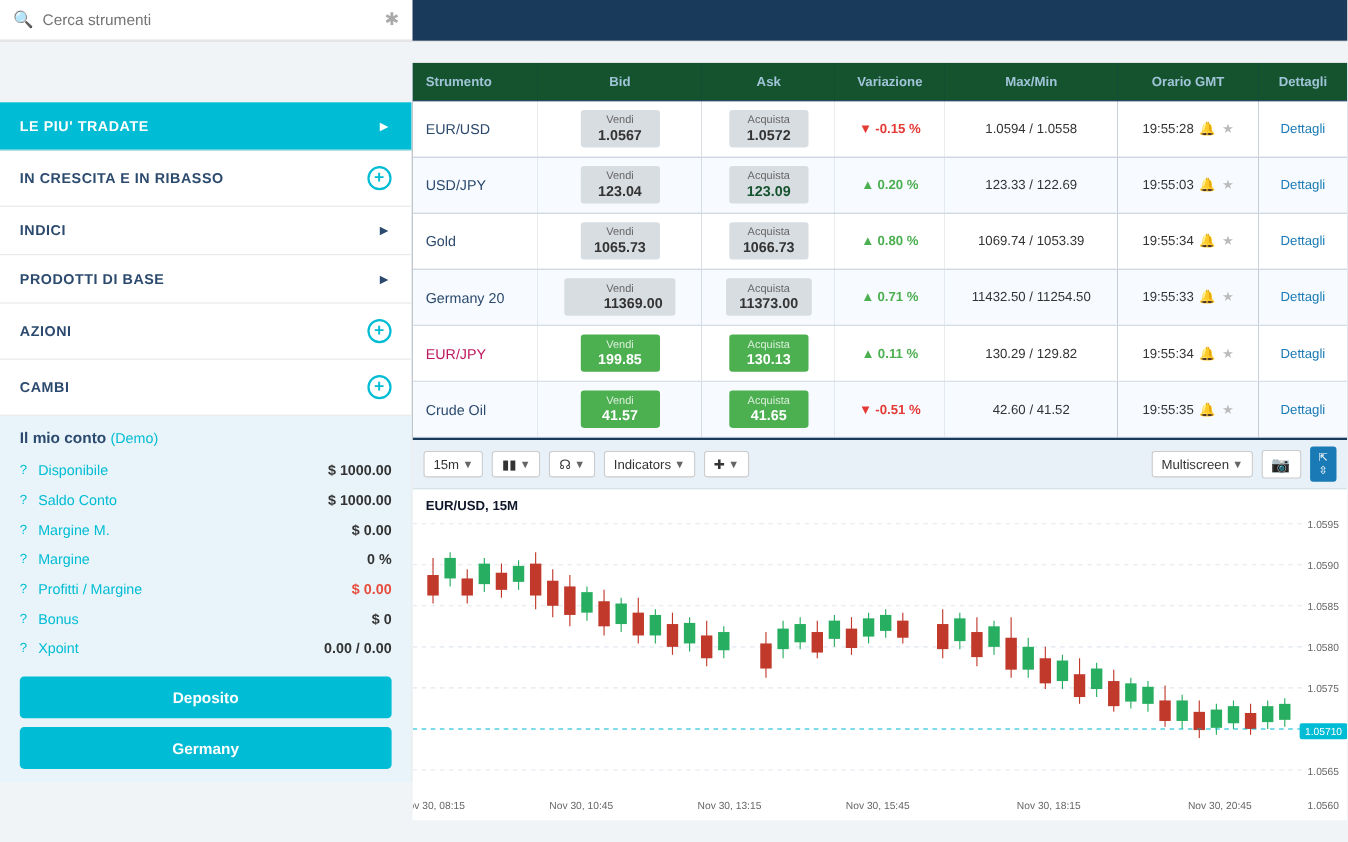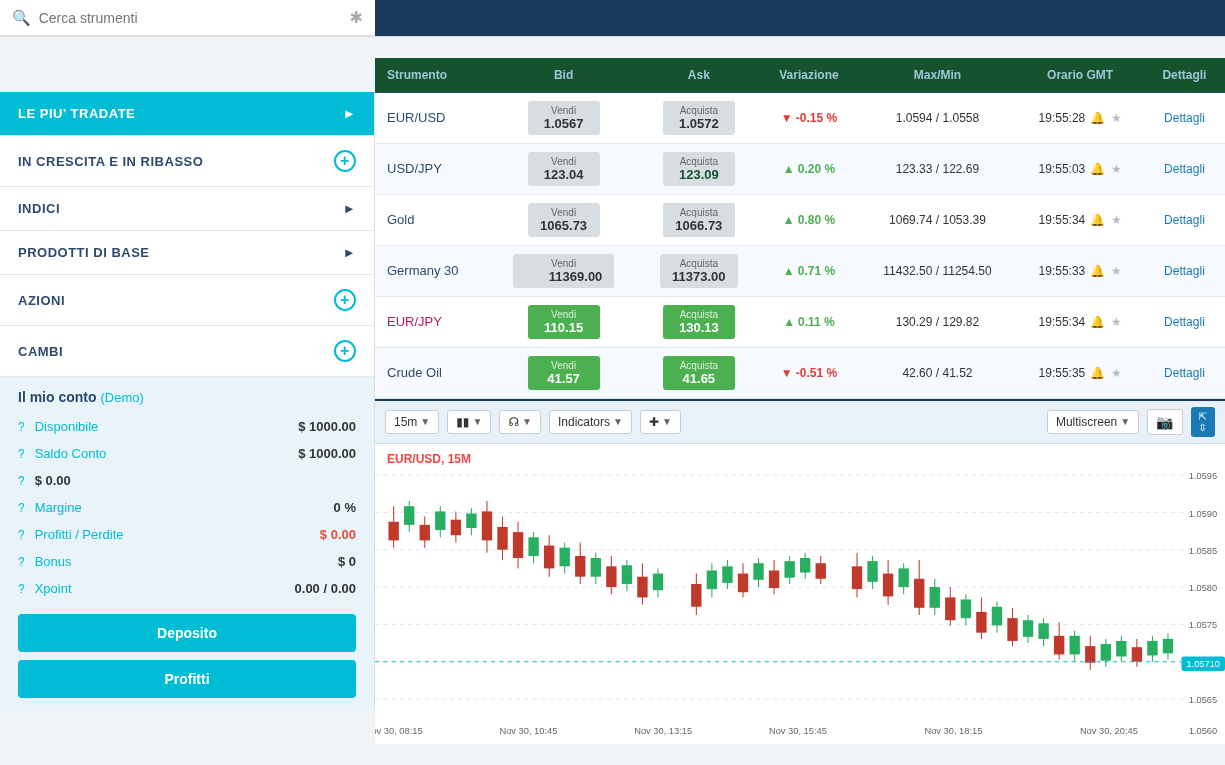--- a/index.html
+++ b/index.html
@@ -212,21 +212,21 @@
       flex: 1;
       position: relative;
       overflow: hidden;
       background: #fff;
     }
     .chart-title {
       position: absolute;
       top: 8px;
       left: 12px;
       font-size: 12px;
-      color: #ef4444;
+      color: #0f172a;
       font-weight: bold;
       z-index: 2;
     }
   </style>
 </head>
 <body>
 
 <div style="display:flex; background:#fff; border-bottom:1px solid #ddd;">
   <div class="search-bar">
     <span class="search-icon">🔍</span>
@@ -277,45 +277,46 @@
         <span class="label">Disponibile</span>
         <span class="value black">$ 1000.00</span>
       </div>
       <div class="account-row">
         <span class="q-mark">?</span>
         <span class="label">Saldo Conto</span>
         <span class="value black">$ 1000.00</span>
       </div>
       <div class="account-row">
         <span class="q-mark">?</span>
+        <span class="label">Margine M.</span>
         <span class="value black">$ 0.00</span>
       </div>
       <div class="account-row">
         <span class="q-mark">?</span>
         <span class="label">Margine</span>
         <span class="value black">0 %</span>
       </div>
       <div class="account-row">
         <span class="q-mark">?</span>
-        <span class="label">Profitti / Perdite</span>
+        <span class="label">Profitti / Margine</span>
         <span class="value red">$ 0.00</span>
       </div>
       <div class="account-row">
         <span class="q-mark">?</span>
         <span class="label">Bonus</span>
         <span class="value black">$ 0</span>
       </div>
       <div class="account-row">
         <span class="q-mark">?</span>
         <span class="label">Xpoint</span>
         <span class="value black">0.00 / 0.00</span>
       </div>
       <div class="account-buttons">
         <button class="btn-deposit">Deposito</button>
-        <button class="btn-withdraw">Profitti</button>
+        <button class="btn-withdraw">Germany</button>
       </div>
     </div>
   </div>
 
   <div class="right-content">
 
     <div class="trading-table-container">
       <table class="trading-table">
         <thead>
           <tr>
@@ -413,21 +414,21 @@
       <td style="font-size:12px; color:#333;">
         19:55:34
         <span style="color:#bbb; margin-left:2px; cursor:pointer;">🔔</span>
         <span style="color:#bbb; margin-left:2px; cursor:pointer;">★</span>
       </td>
       <td>
         <a class="dettagli-link">Dettagli</a>
       </td>
     </tr>
             <tr>
-      <td style="color:#2c4a6e; font-size:13px;">Germany 30</td>
+      <td style="color:#2c4a6e; font-size:13px;">Germany 20</td>
       <td>
         <div style="display:inline-block; background:#d8dde2; border-radius:3px; padding:4px 12px; cursor:pointer; min-width:72px; text-align:center;">
           <span style="font-size:10px; color:#666; display:block;">Vendi</span>
           <span style="font-size:13px; font-weight:bold; color:#333;margin-left:24px;">11369.00</span>
         </div>
       </td>
       <td>
         <div style="display:inline-block; background:#d8dde2; border-radius:3px; padding:4px 12px; cursor:pointer; min-width:72px; text-align:center;">
           <span style="font-size:10px; color:#666; display:block;">Acquista</span>
           <span style="font-size:13px; font-weight:bold; color:#333;">11373.00</span>
@@ -447,21 +448,21 @@
       </td>
       <td>
         <a class="dettagli-link">Dettagli</a>
       </td>
     </tr>
             <tr>
       <td style="color:#be185d; font-size:13px;">EUR/JPY</td>
       <td>
         <div style="display:inline-block; background:#4caf50; border-radius:3px; padding:4px 12px; cursor:pointer; min-width:72px; text-align:center;">
           <span style="font-size:10px; color:rgba(255,255,255,0.8); display:block;">Vendi</span>
-          <span style="font-size:13px; font-weight:bold; color:#fff;">110.15</span>
+          <span style="font-size:13px; font-weight:bold; color:#fff;">199.85</span>
         </div>
       </td>
       <td>
         <div style="display:inline-block; background:#4caf50; border-radius:3px; padding:4px 12px; cursor:pointer; min-width:72px; text-align:center;">
           <span style="font-size:10px; color:rgba(255,255,255,0.8); display:block;">Acquista</span>
           <span style="font-size:13px; font-weight:bold; color:#fff;">130.13</span>
         </div>
       </td>
       <td>
         <span style="color:#4caf50; font-weight:bold; font-size:12px; display:flex; align-items:center; justify-content:center; gap:3px;">

